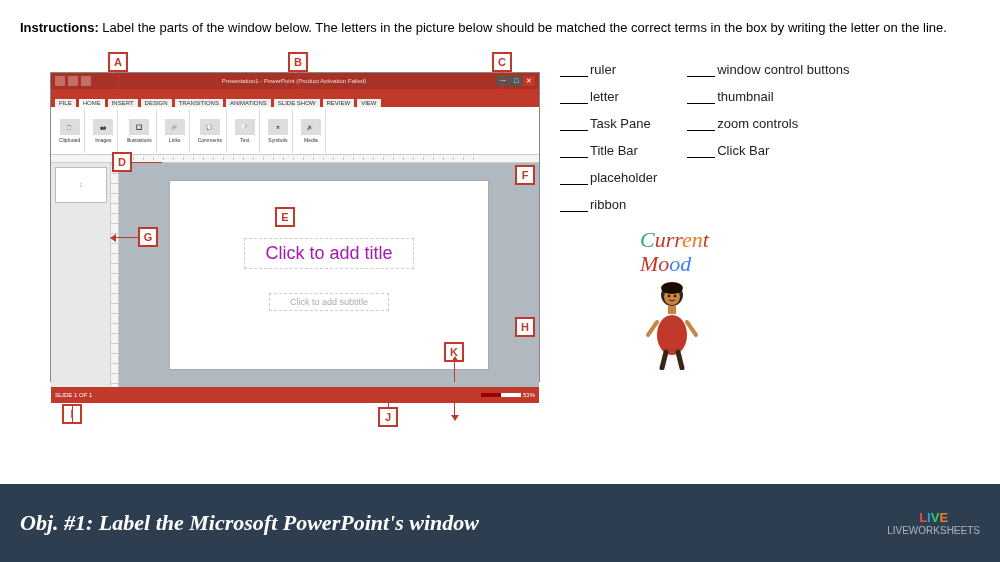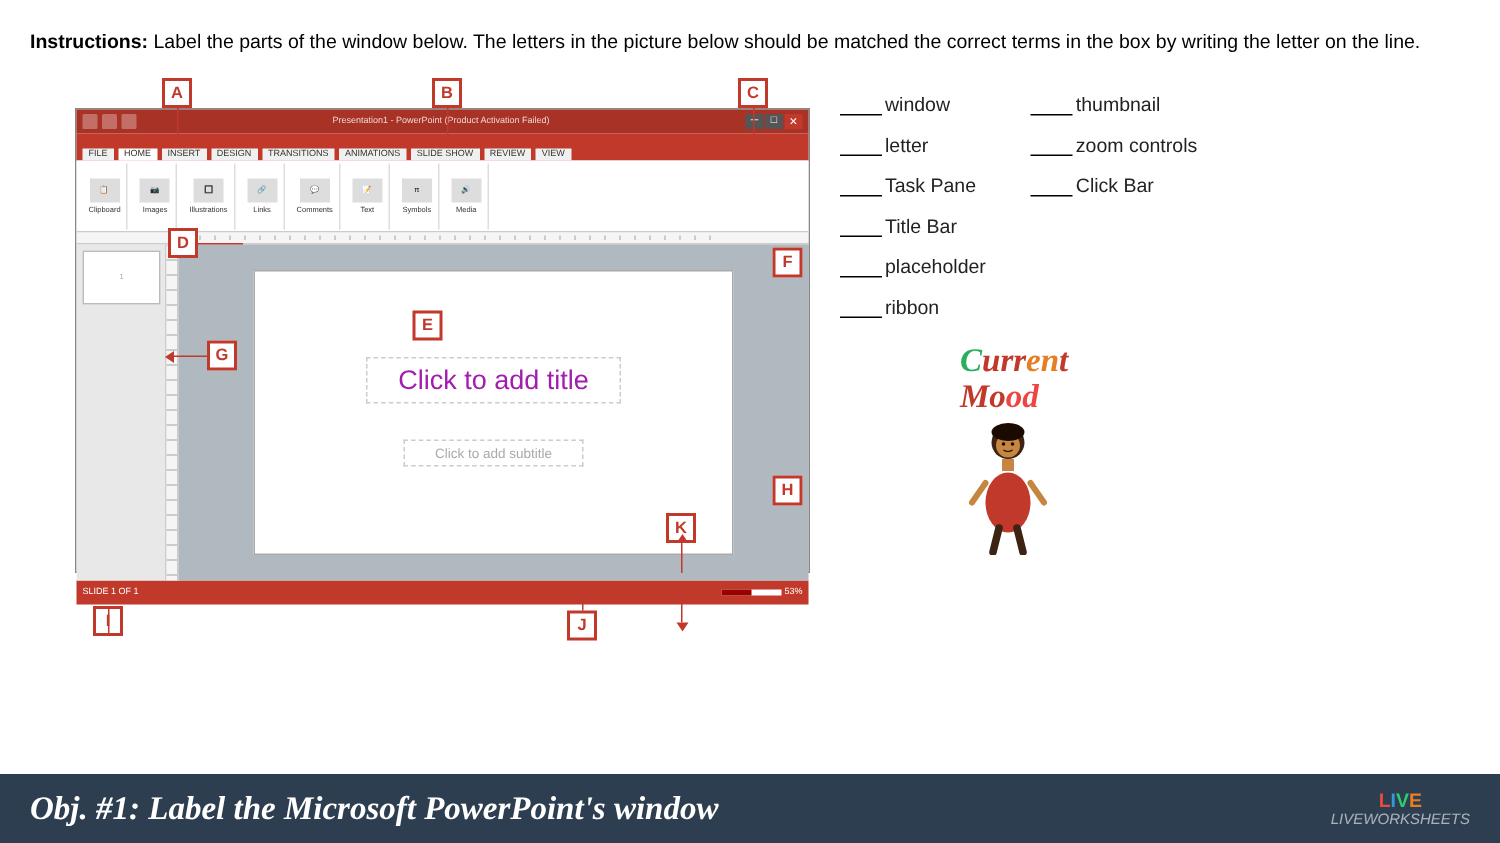--- a/index.html
+++ b/index.html
@@ -264,21 +264,21 @@
       margin-right: 2px;
       vertical-align: bottom;
     }
 
     
     .footer-bar {
       position: absolute;
       bottom: 0;
       left: 0;
       right: 0;
-      height: 46px;
+      height: 78px;
       background: #2c3e50;
       display: flex;
       align-items: center;
       padding: 0 20px;
     }
 
     .footer-text {
       font-family: 'Georgia', serif;
       font-style: italic;
       font-size: 22px;
@@ -293,21 +293,20 @@
     }
 
     .live-L { color: #e74c3c; font-weight: bold; font-size: 13px; }
     .live-I { color: #3498db; font-weight: bold; font-size: 13px; }
     .live-V { color: #2ecc71; font-weight: bold; font-size: 13px; }
     .live-E { color: #e67e22; font-weight: bold; font-size: 13px; }
 
     .liveworksheets {
       font-size: 10px;
       color: rgba(255,255,255,0.6);
-      font-style: italic;
     }
 
     
     .ppt-qat {
       background: #a93226;
       height: 16px;
       display: flex;
       align-items: center;
       padding: 0 4px;
       gap: 3px;
@@ -492,38 +491,39 @@
 
       <div style="position:absolute;left:431px;top:304px;width:0;height:0;border-left:4px solid transparent;border-right:4px solid transparent;border-bottom:6px solid #c0392b;z-index:10;"></div>
 
       <div style="position:absolute;left:431px;top:363px;width:0;height:0;border-left:4px solid transparent;border-right:4px solid transparent;border-top:6px solid #c0392b;z-index:10;"></div>
 
     </div>
 
     <div class="terms-area">
       <div class="terms-columns">
         <div class="terms-col">
-          <div class="term-item"><span class="term-line"></span><span>window</span></div>
+          <div class="term-item"><span class="term-line"></span><span>ruler</span></div>
           <div class="term-item"><span class="term-line"></span><span>letter</span></div>
           <div class="term-item"><span class="term-line"></span><span>Task Pane</span></div>
           <div class="term-item"><span class="term-line"></span><span>Title Bar</span></div>
           <div class="term-item"><span class="term-line"></span><span>placeholder</span></div>
           <div class="term-item"><span class="term-line"></span><span>ribbon</span></div>
         </div>
         <div class="terms-col">
+          <div class="term-item"><span class="term-line"></span><span>window control buttons</span></div>
           <div class="term-item"><span class="term-line"></span><span>thumbnail</span></div>
           <div class="term-item"><span class="term-line"></span><span>zoom controls</span></div>
           <div class="term-item"><span class="term-line"></span><span>Click Bar</span></div>
         </div>
       </div>
 
       <div style="margin-top: 16px; margin-left: 80px; position: relative;">
-        <div style="font-family:Georgia,serif;font-style:italic;font-size:22px;font-weight:bold;line-height:1.1;">
+        <div style="font-family:Georgia,serif;font-style:italic;font-size:22px;font-weight:normal;line-height:1.1;">
           <span style="color:#27ae60;">C</span><span style="color:#c0392b;">u</span><span style="color:#c0392b;">rr</span><span style="color:#e67e22;">en</span><span style="color:#c0392b;">t</span><br>
-          <span style="color:#c0392b;">Mo</span><span style="color:#ef4444;text-align:right;">od</span>
+          <span style="color:#c0392b;">Mo</span><span style="color:#3b82f6;text-align:right;">od</span>
         </div>
         
         <svg width="65" height="90" viewBox="0 0 65 90" style="margin-top:4px;">
 
           <circle cx="32" cy="15" r="11" fill="#3d2314"></circle>
 
           <circle cx="32" cy="17" r="8" fill="#c68642"></circle>
 
           <circle cx="29" cy="16" r="1.2" fill="#1a0a00"></circle>
           <circle cx="35" cy="16" r="1.2" fill="#1a0a00"></circle>

